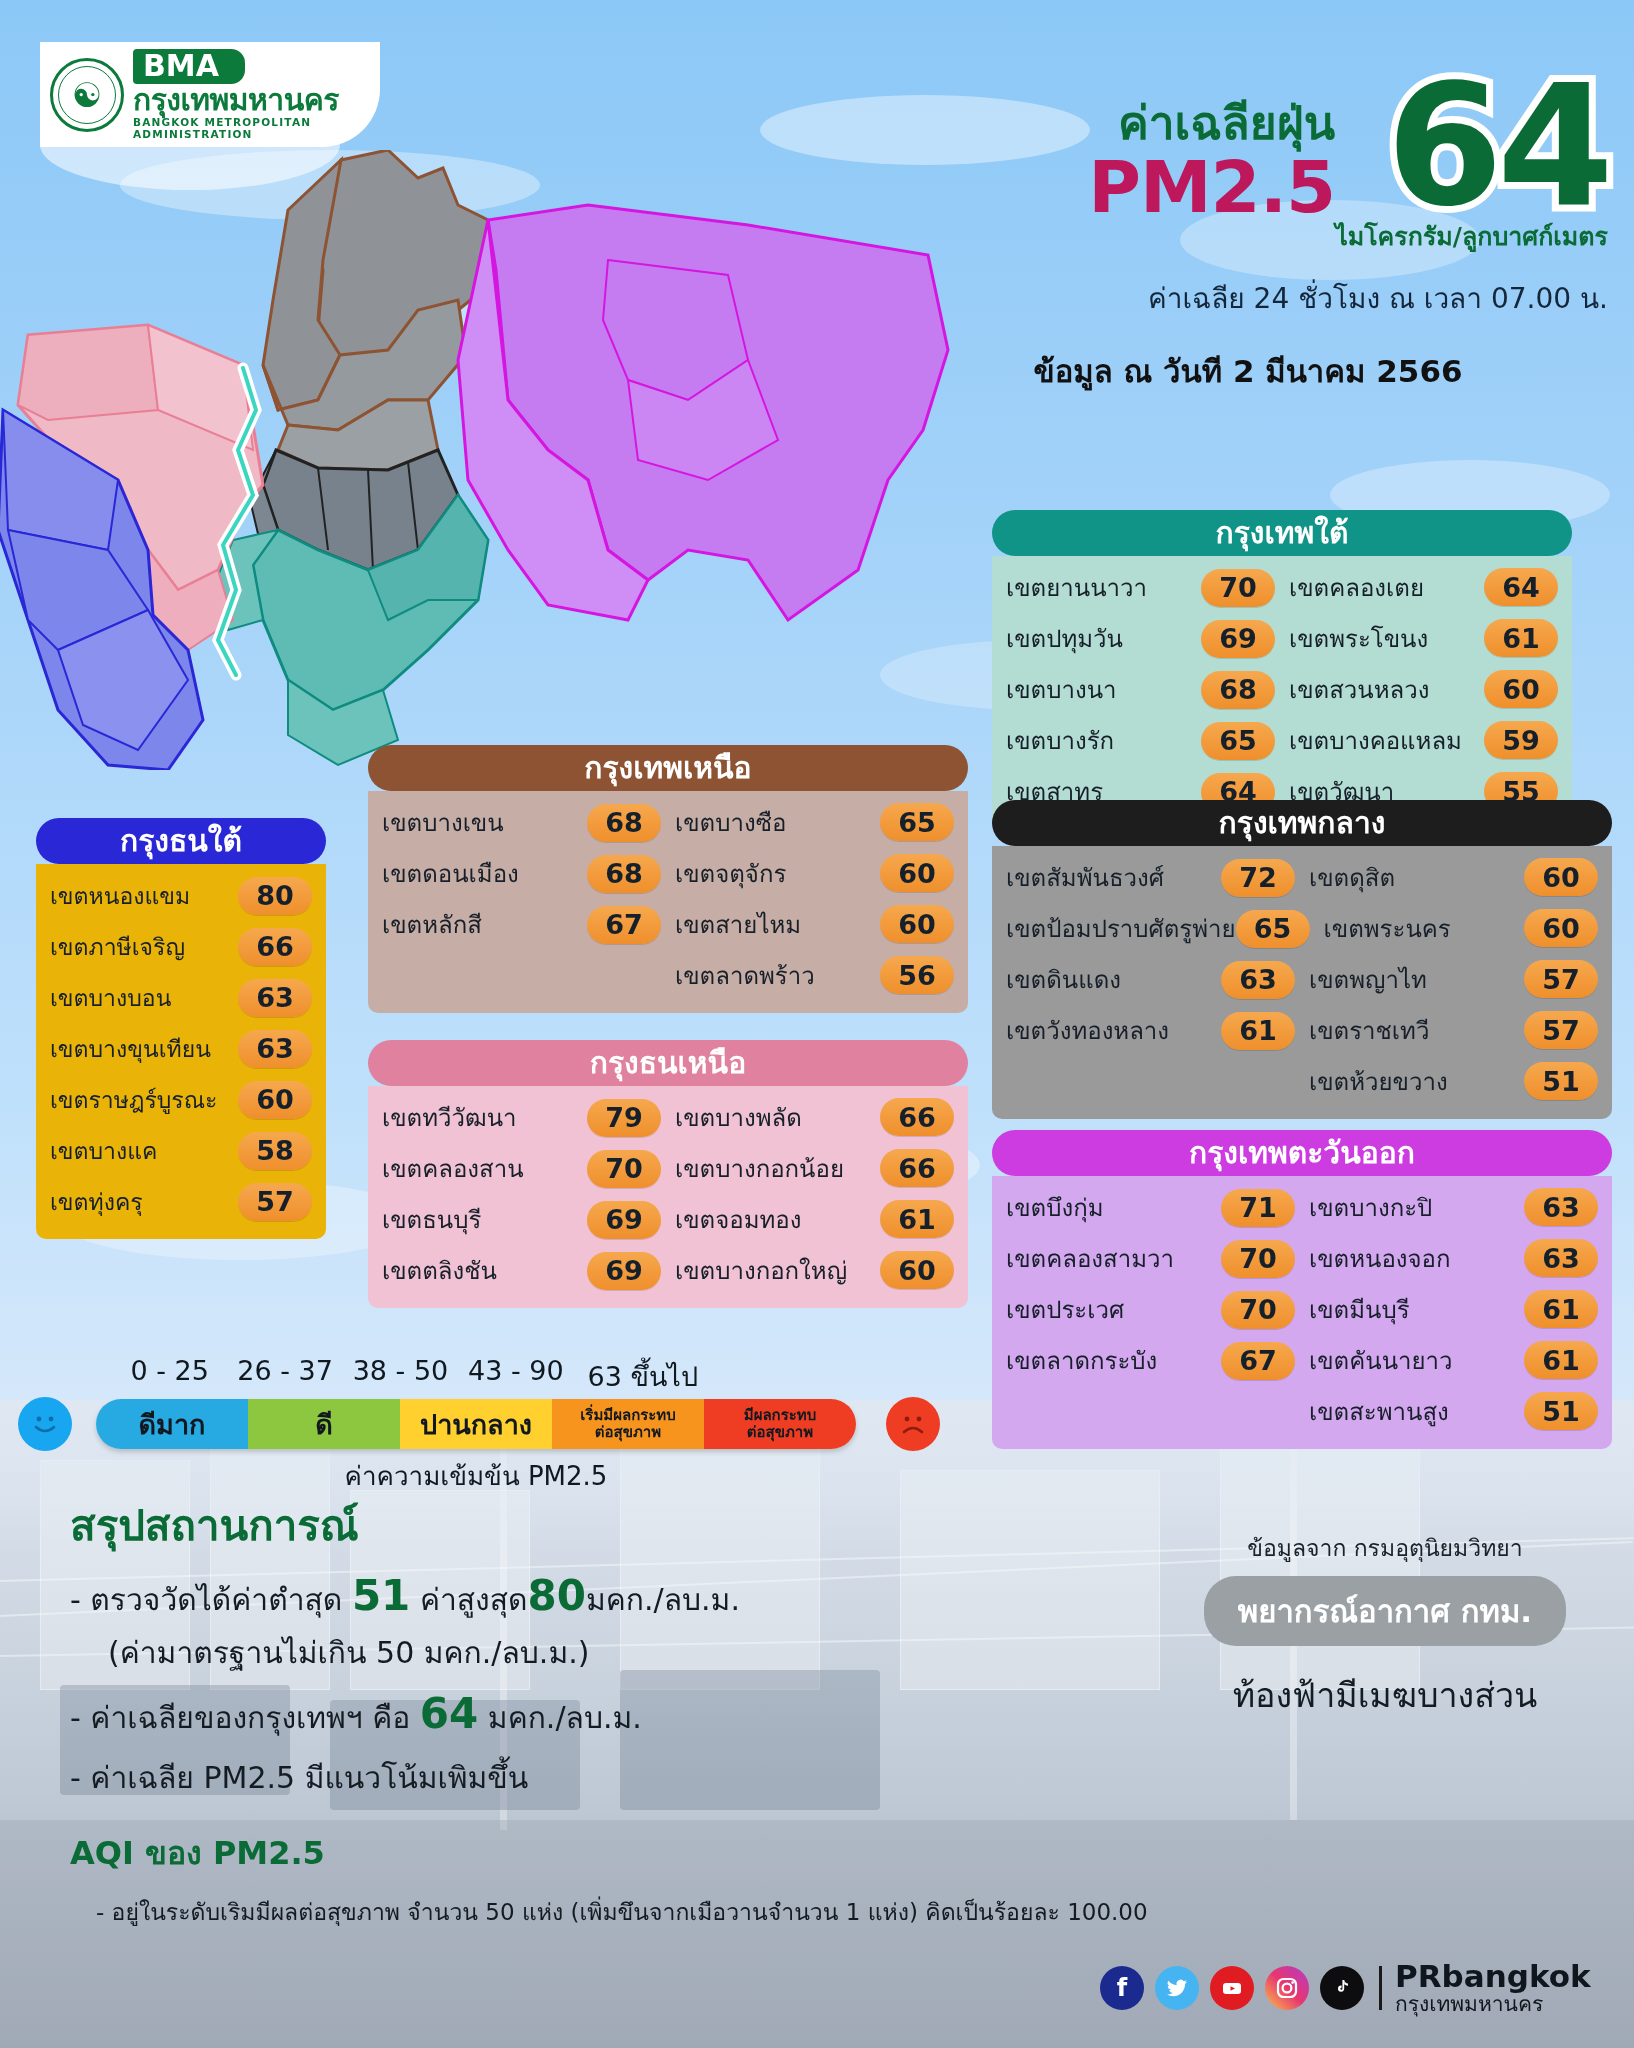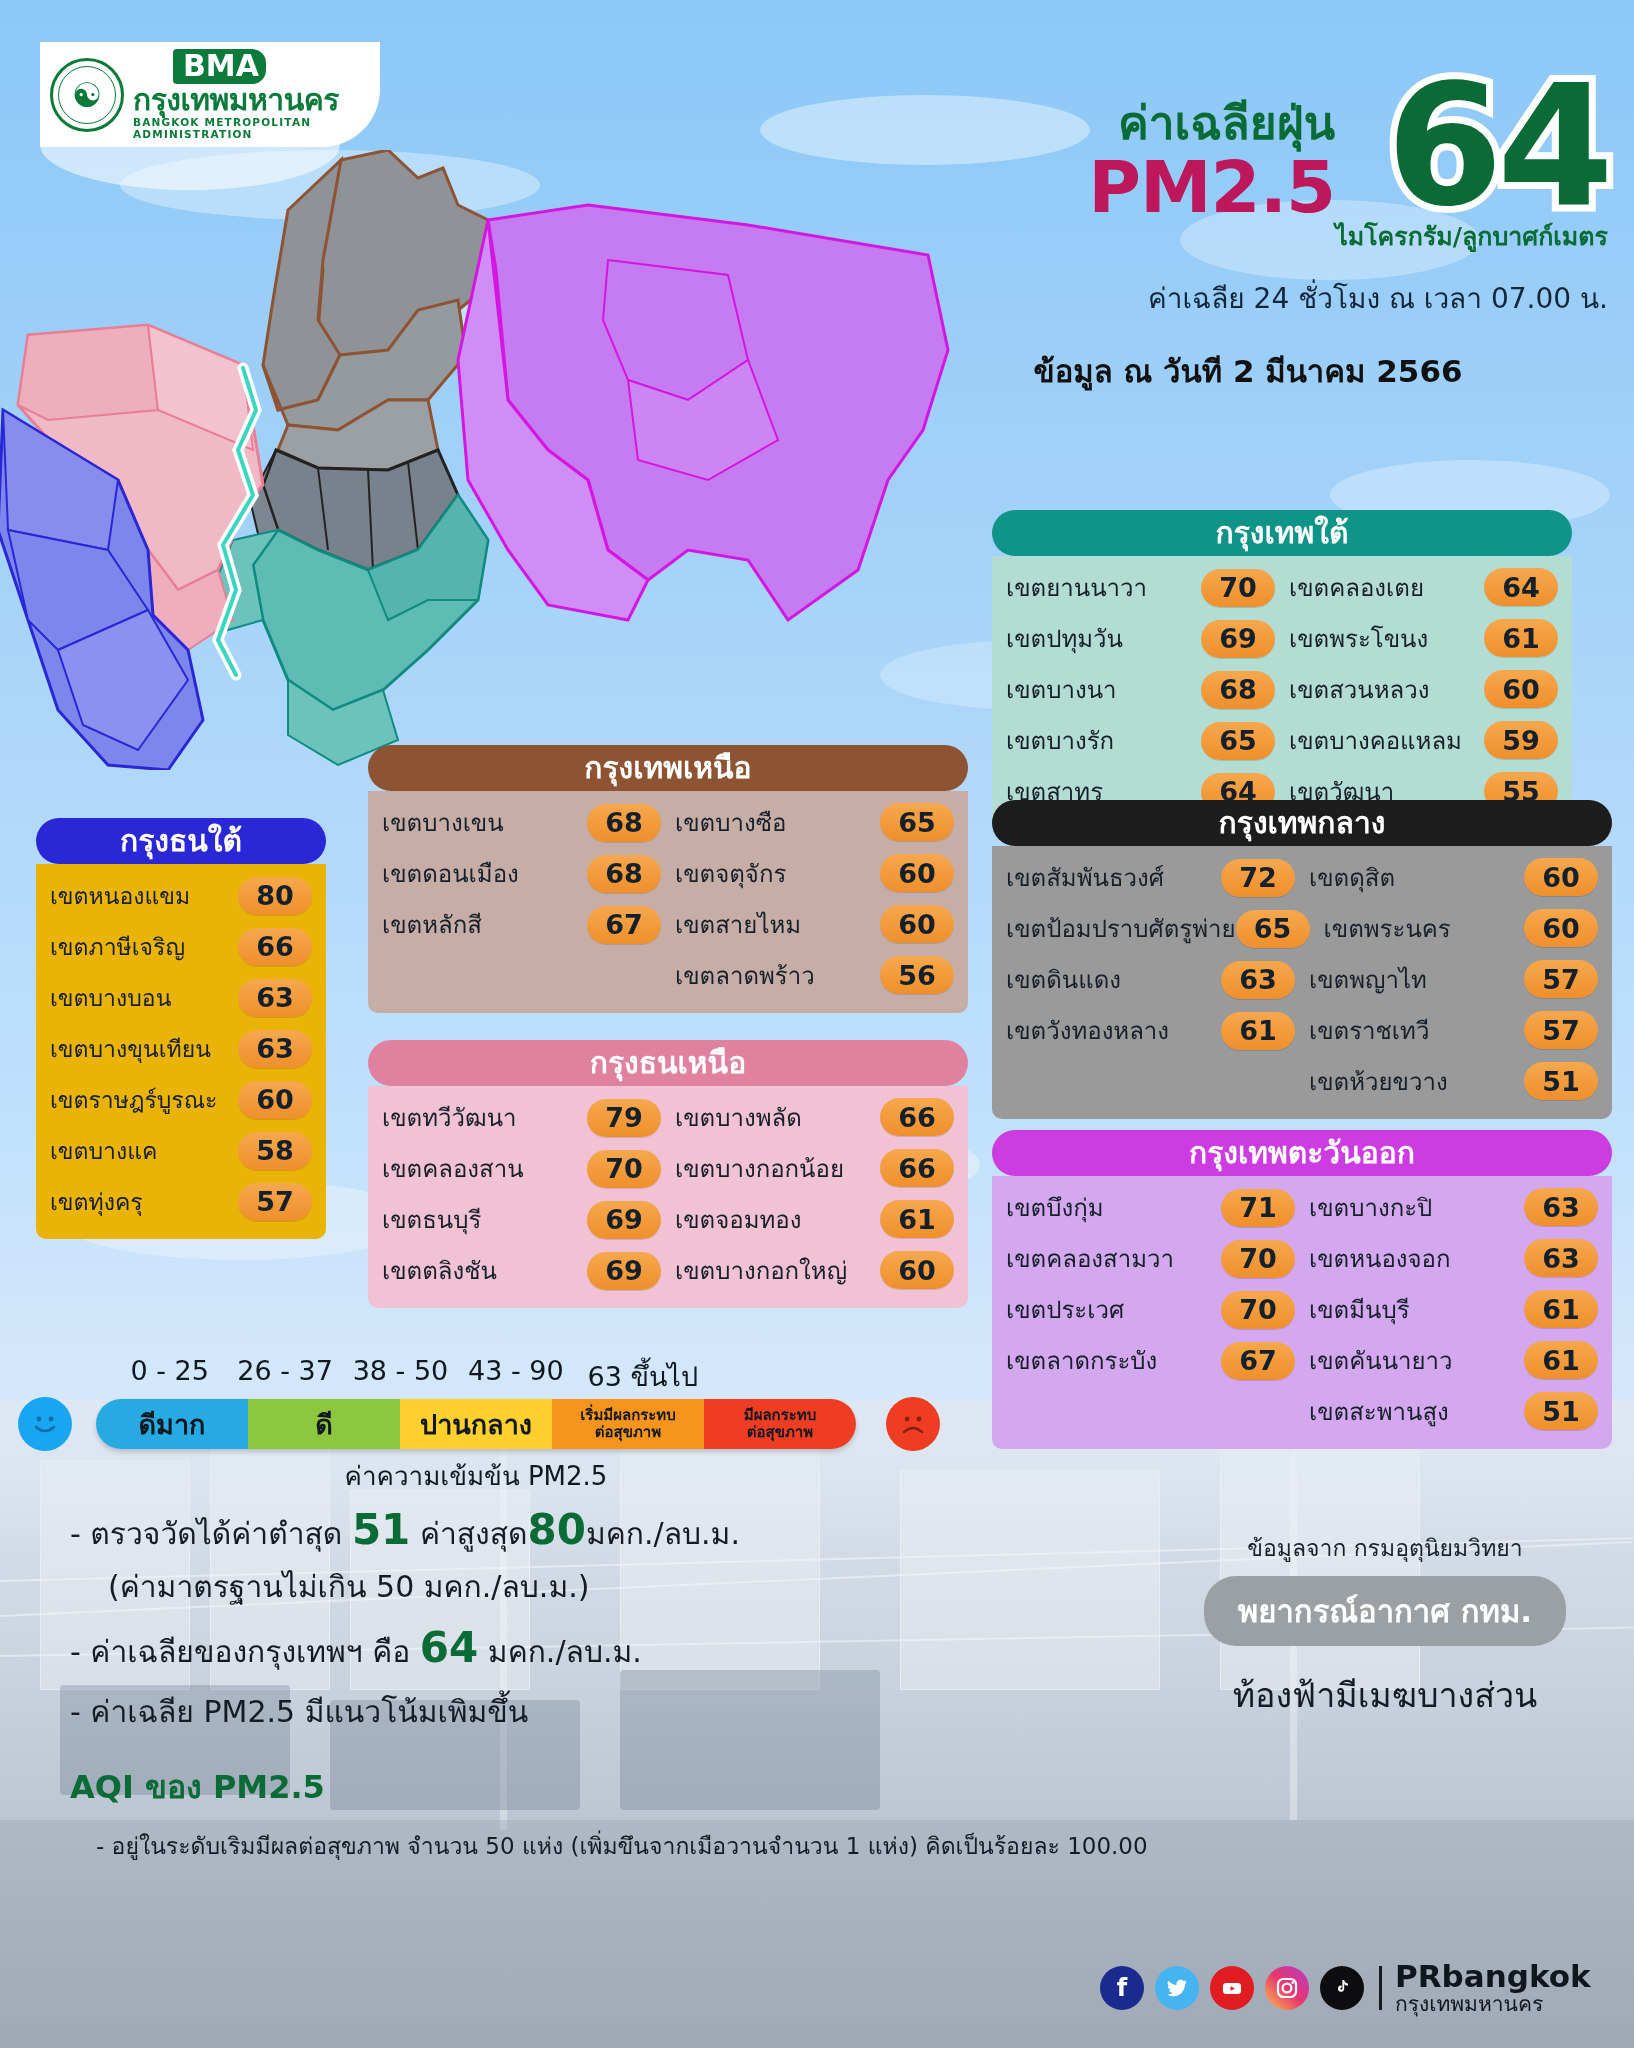--- a/index.html
+++ b/index.html
@@ -46,21 +46,21 @@
     content:""; position:absolute; inset:5px; border-radius:50%; border:1px solid #0b7a3b;
   }
   .seal-fig{
     position:absolute; left:50%; top:50%; transform:translate(-50%,-50%);
     font-size:34px; color:#0b7a3b; line-height:1;
   }
   .logo-txt{ margin-left:9px; }
   .bma-pill{
     display:inline-block; background:#0b7a3b; color:#fff;
     font-weight:bold; font-size:30px; line-height:30px;
-    padding:2px 7px 3px 10px; border-radius:4px 14px 14px 4px;margin-left:40px;
+    padding:2px 26px 3px 10px; border-radius:4px 14px 14px 4px;
   }
   .logo-th{ color:#0b7a3b; font-weight:bold; font-size:30px; line-height:32px; letter-spacing:-.5px;}
   .logo-en{ color:#0b7a3b; font-size:10.5px; letter-spacing:1.2px; font-weight:bold; }
 
   
   .hdr{ position:absolute; right:26px; top:70px; width:690px; text-align:right; }
   .hdr-row{ display:flex; align-items:flex-start; justify-content:flex-end; }
   .hdr-left{ text-align:right; padding-top:26px; }
   .t-avg{ color:#0b6b37; font-weight:bold; font-size:46px; line-height:54px; }
   .t-pm{ color:#be185d; font-weight:bold; font-size:72px; line-height:74px; letter-spacing:-1px;}
@@ -688,20 +688,21 @@
     <svg width="36" height="36" viewBox="0 0 36 36">
         <circle cx="12" cy="13" r="2.4" fill="#8e1d10"></circle>
         <circle cx="24" cy="13" r="2.4" fill="#8e1d10"></circle>
         <path d="M9 26 Q18 18 27 26" stroke="#8e1d10" stroke-width="2.6" fill="none" stroke-linecap="round"></path>
       </svg>
   </div>
   <div class="legcap">ค่าความเข้มข้น PM2.5</div>
 </div>
 
 <div class="summary">
+  <div class="sum-title">สรุปสถานการณ์</div>
   <div class="sum-li">
     <span>- ตรวจวัดได้ค่าตำสุด</span>
     <span class="big">51</span>
     <span>ค่าสูงสุด</span><span class="big">80</span><span>มคก./ลบ.ม.</span>
   </div>
   <div class="sum-sub">(ค่ามาตรฐานไม่เกิน 50 มคก./ลบ.ม.)</div>
   <div class="sum-li">
     <span>- ค่าเฉลียของกรุงเทพฯ คือ</span>
     <span class="big">64</span>
     <span>มคก./ลบ.ม.</span>

